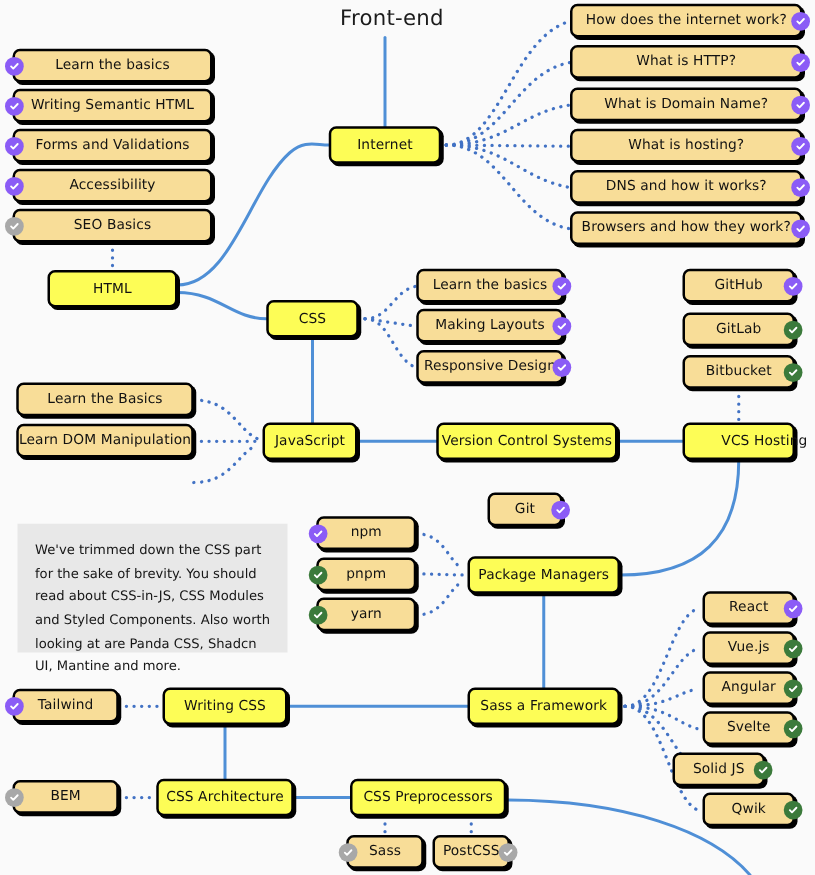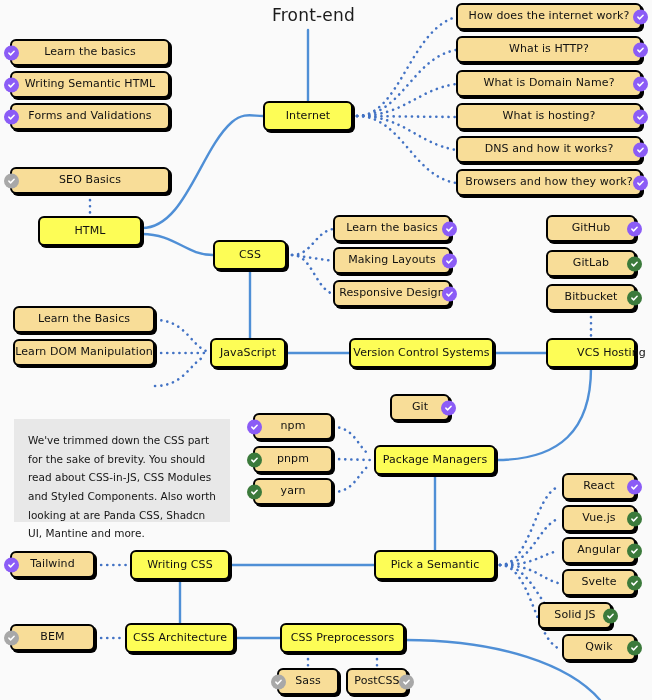--- a/index.html
+++ b/index.html
@@ -153,20 +153,25 @@
     <div class="node secondary" style="left: 10px; top: 71px; width: 160px; height: 27px;">Writing Semantic HTML<span class="badge purple left">
         <svg width="9" height="9" viewBox="0 0 12 12">
           <path d="M2.5 6.2 L4.8 8.5 L9.5 3.6" fill="none" stroke="#fff" stroke-width="2" stroke-linecap="round" stroke-linejoin="round"></path>
         </svg>
       </span></div>
     <div class="node secondary" style="left: 10px; top: 103px; width: 160px; height: 27px;">Forms and Validations<span class="badge purple left">
         <svg width="9" height="9" viewBox="0 0 12 12">
           <path d="M2.5 6.2 L4.8 8.5 L9.5 3.6" fill="none" stroke="#fff" stroke-width="2" stroke-linecap="round" stroke-linejoin="round"></path>
         </svg>
       </span></div>
+    <div class="node secondary" style="left: 10px; top: 135px; width: 160px; height: 27px;">Accessibility<span class="badge purple left">
+        <svg width="9" height="9" viewBox="0 0 12 12">
+          <path d="M2.5 6.2 L4.8 8.5 L9.5 3.6" fill="none" stroke="#fff" stroke-width="2" stroke-linecap="round" stroke-linejoin="round"></path>
+        </svg>
+      </span></div>
     <div class="node secondary" style="left: 10px; top: 167px; width: 160px; height: 27px;">SEO Basics<span class="badge gray left">
         <svg width="9" height="9" viewBox="0 0 12 12">
           <path d="M2.5 6.2 L4.8 8.5 L9.5 3.6" fill="none" stroke="#fff" stroke-width="2" stroke-linecap="round" stroke-linejoin="round"></path>
         </svg>
       </span></div>
     <div class="node primary" style="left: 38px; top: 216px; width: 104px; height: 30px;">HTML</div>
     <div class="node primary" style="left: 263px; top: 101px; width: 90px; height: 30px;">Internet</div>
     <div class="node secondary" style="left: 456px; top: 3px; width: 186px; height: 27px;">How does the internet work?<span class="badge purple right">
         <svg width="9" height="9" viewBox="0 0 12 12">
           <path d="M2.5 6.2 L4.8 8.5 L9.5 3.6" fill="none" stroke="#fff" stroke-width="2" stroke-linecap="round" stroke-linejoin="round"></path>
@@ -247,21 +252,21 @@
         <svg width="9" height="9" viewBox="0 0 12 12">
           <path d="M2.5 6.2 L4.8 8.5 L9.5 3.6" fill="none" stroke="#fff" stroke-width="2" stroke-linecap="round" stroke-linejoin="round"></path>
         </svg>
       </span></div>
     <div class="node secondary" style="left: 253px; top: 478px; width: 80px; height: 27px;">yarn<span class="badge green left">
         <svg width="9" height="9" viewBox="0 0 12 12">
           <path d="M2.5 6.2 L4.8 8.5 L9.5 3.6" fill="none" stroke="#fff" stroke-width="2" stroke-linecap="round" stroke-linejoin="round"></path>
         </svg>
       </span></div>
     <div class="node primary" style="left: 374px; top: 445px; width: 122px; height: 30px;">Package Managers</div>
-    <div class="node primary" style="left: 374px; top: 550px; width: 122px; height: 30px;">Pick a Semantic</div>
+    <div class="node primary" style="left: 374px; top: 550px; width: 122px; height: 30px;">Sass a Framework</div>
     <div class="node secondary" style="left: 562px; top: 473px; width: 74px; height: 27px;">React<span class="badge purple right">
         <svg width="9" height="9" viewBox="0 0 12 12">
           <path d="M2.5 6.2 L4.8 8.5 L9.5 3.6" fill="none" stroke="#fff" stroke-width="2" stroke-linecap="round" stroke-linejoin="round"></path>
         </svg>
       </span></div>
     <div class="node secondary" style="left: 562px; top: 505px; width: 74px; height: 27px;">Vue.js<span class="badge green right">
         <svg width="9" height="9" viewBox="0 0 12 12">
           <path d="M2.5 6.2 L4.8 8.5 L9.5 3.6" fill="none" stroke="#fff" stroke-width="2" stroke-linecap="round" stroke-linejoin="round"></path>
         </svg>
       </span></div>

